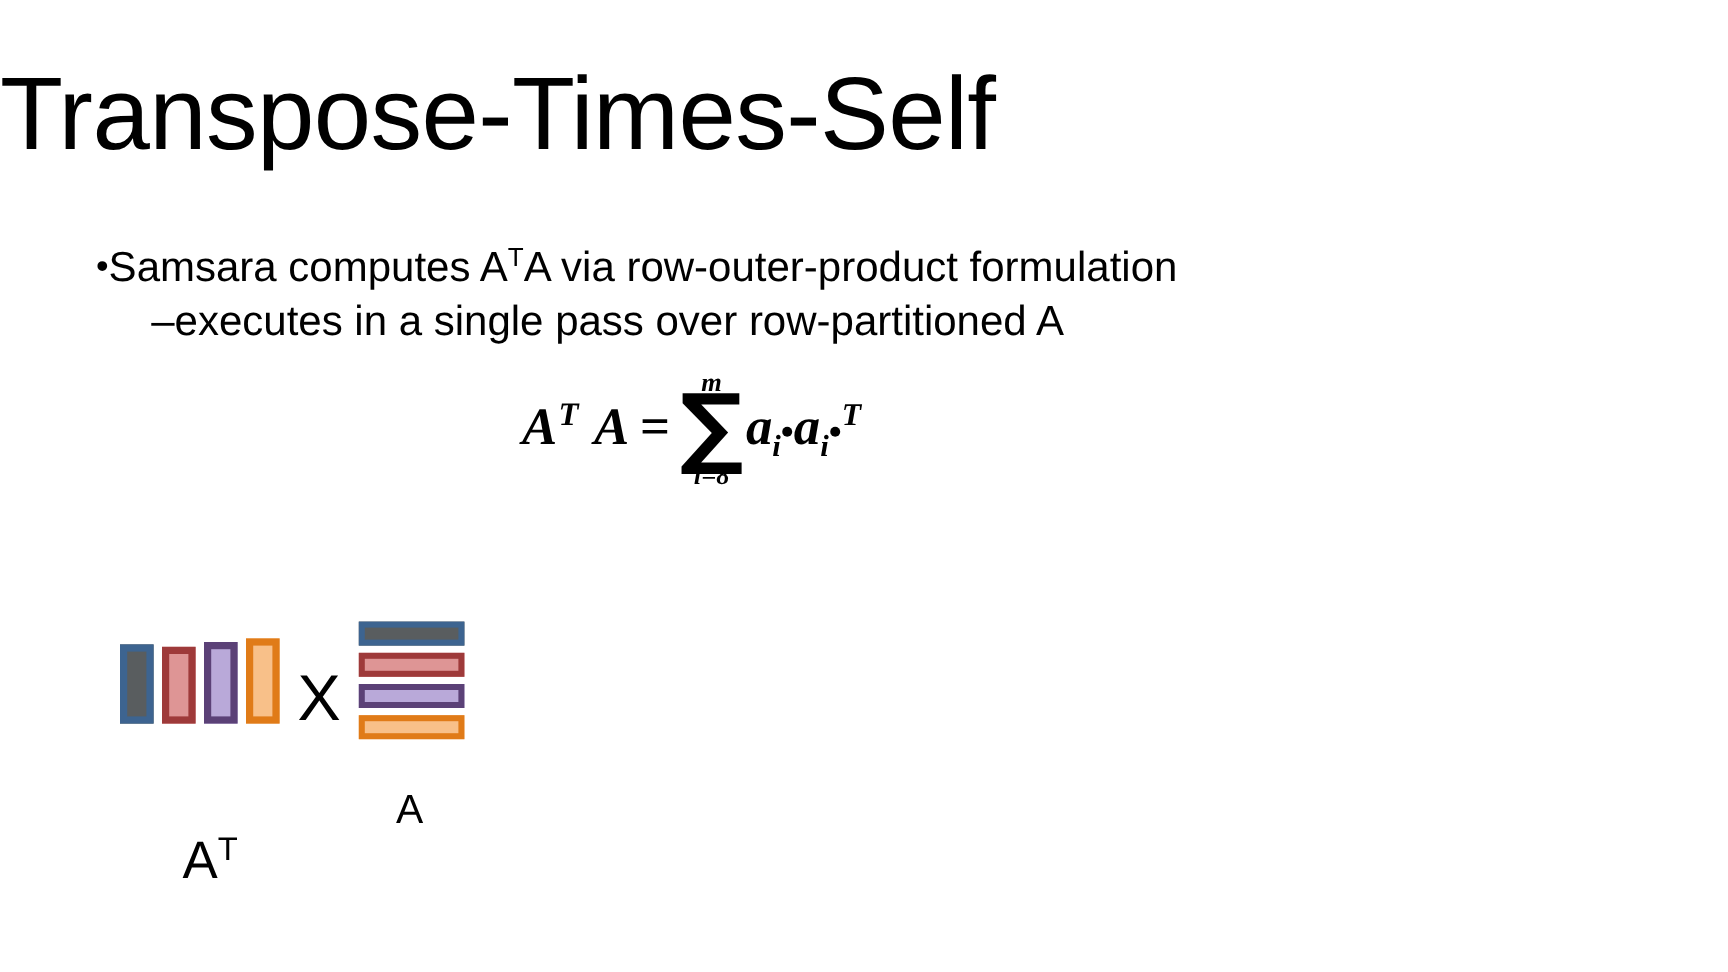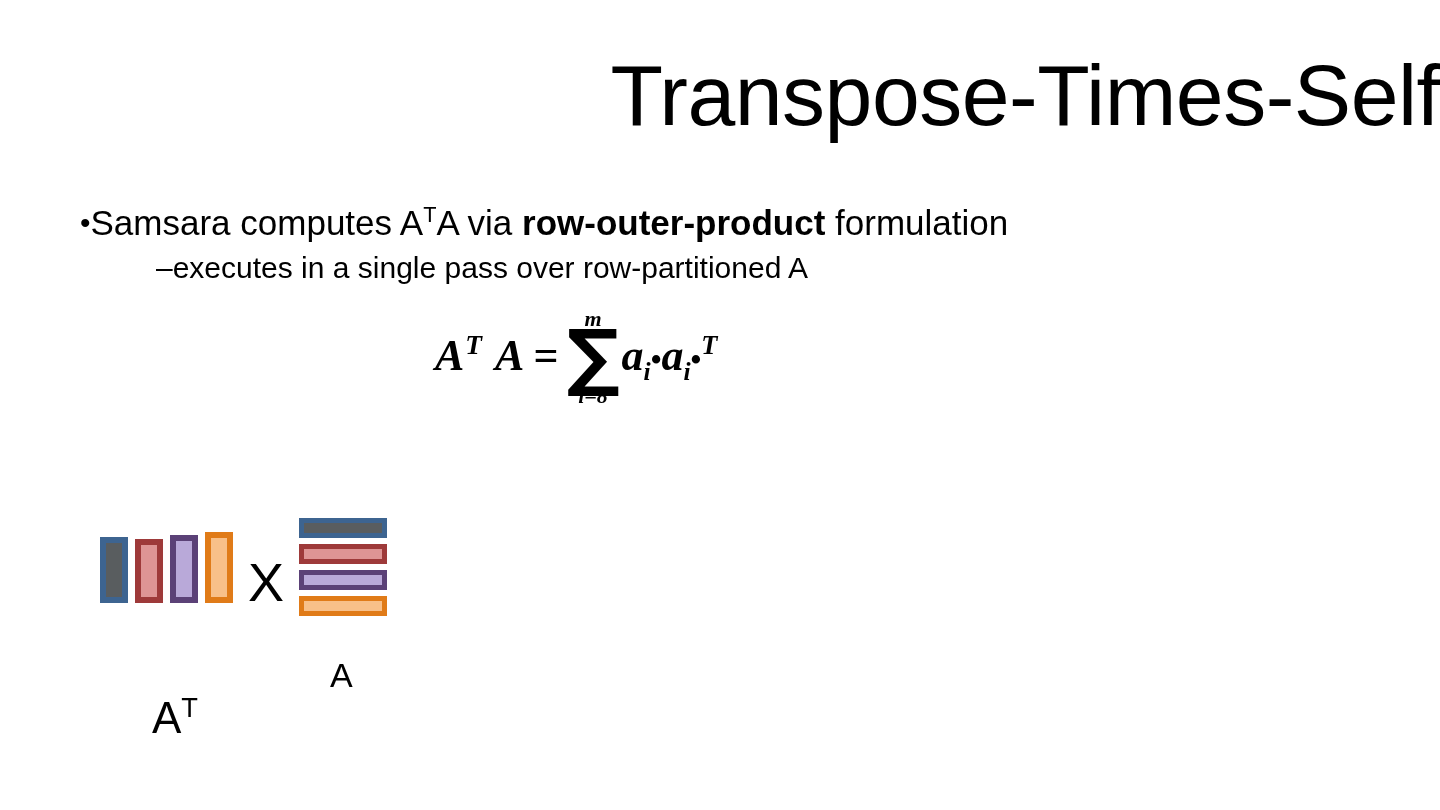--- a/index.html
+++ b/index.html
@@ -15,21 +15,21 @@
     overflow: hidden;
     position: relative;
   }
 
   
   .slide-title {
     position: absolute;
     left: 0;
     top: 52px;
     width: 1440px;
-    text-align: right;
+    text-align: left;
     font-size: 86px;
     line-height: 1.0;
     font-weight: 400;
     letter-spacing: -0.5px;
     white-space: nowrap;
   }
 
   
   .body-block {
     position: absolute;
@@ -41,31 +41,31 @@
     font-size: 35px;
     line-height: 46px;
     white-space: nowrap;
     text-indent: 0;
   }
   .bullet-dot {
     font-size: 30px;
     vertical-align: 2px;
   }
   .bold {
-    font-weight: 700;
+    font-weight: 400;
   }
   sup.tsup {
     font-size: 0.62em;
     vertical-align: super;
     line-height: 0;
   }
   .bullet-l2 {
-    font-size: 30px;
+    font-size: 35px;
     line-height: 36px;
-    margin-left: 76px;
+    margin-left: 46px;
     margin-top: 4px;
     white-space: nowrap;
   }
 
   
   .formula {
     position: absolute;
     left: 435px;
     top: 306px;
     font-family: "Liberation Serif", serif;

